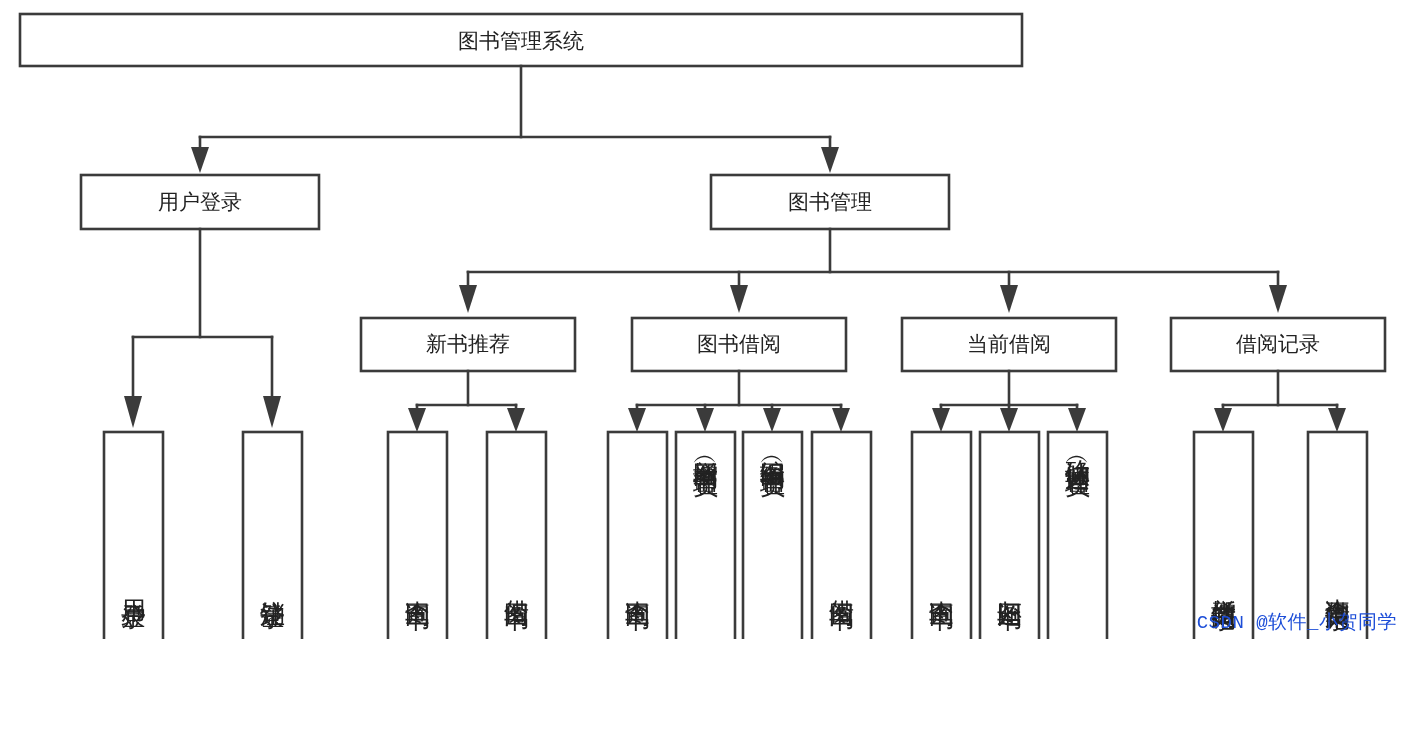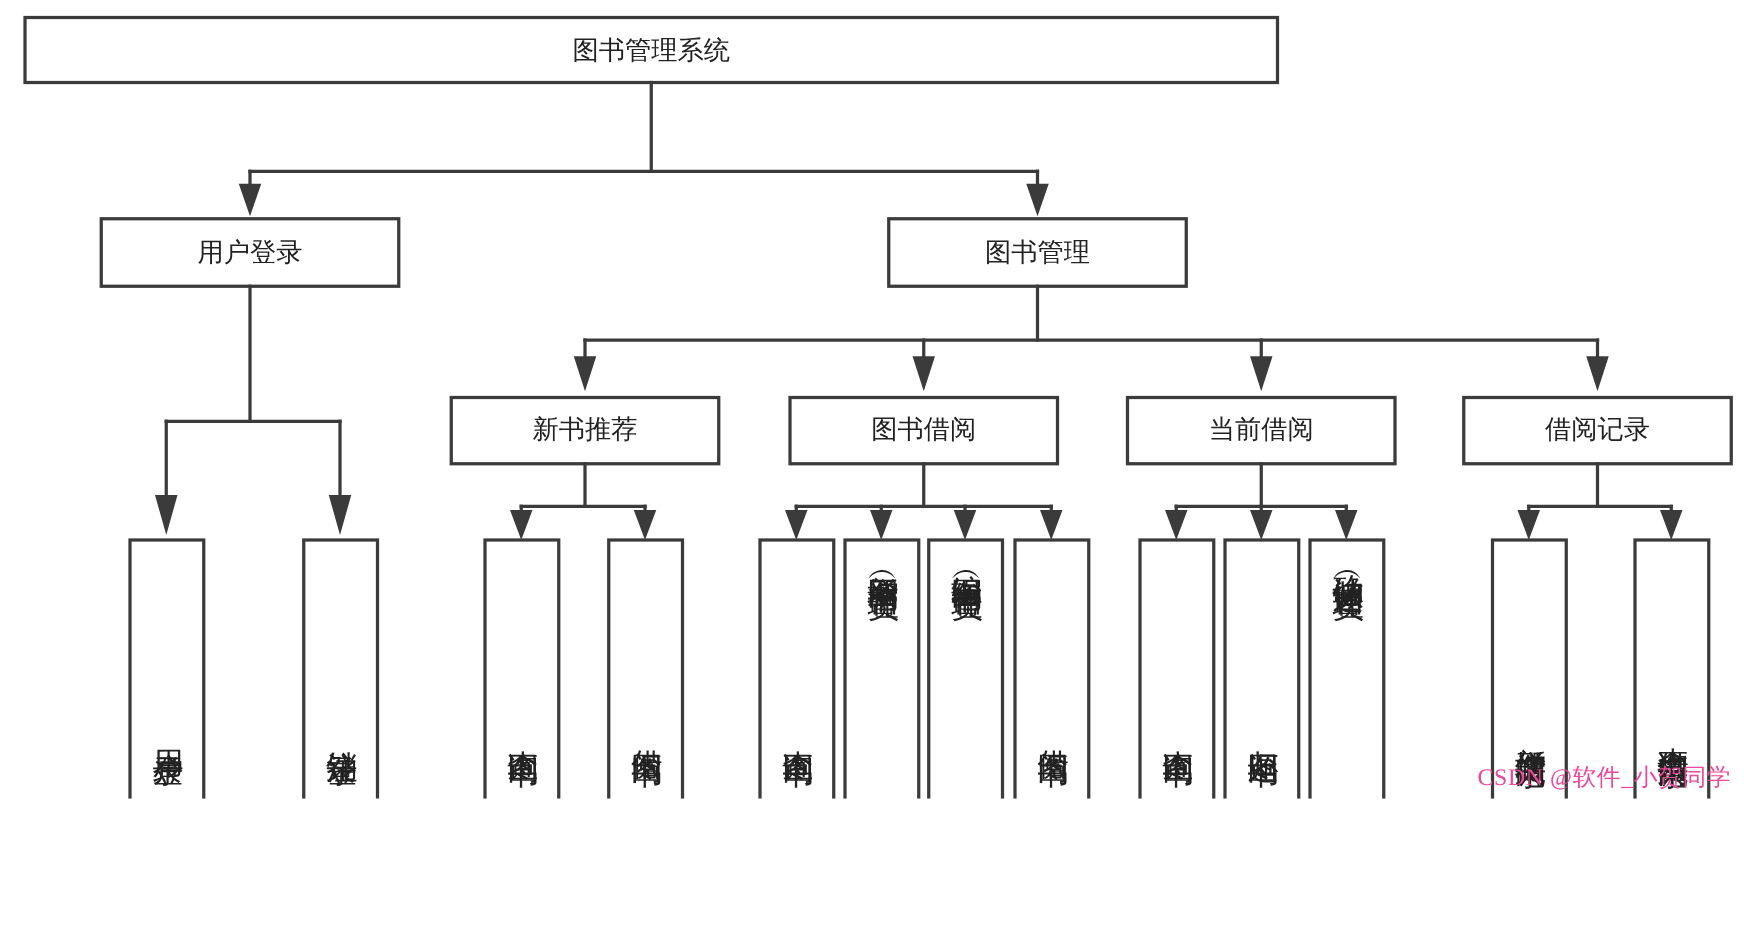--- a/index.html
+++ b/index.html
@@ -60,25 +60,25 @@
     color: #222222;
     letter-spacing: 2px;
     white-space: nowrap;
     pointer-events: none;
   }
   .leaf-label-wrap.center-v {
     justify-content: center;
   }
   .watermark {
     position: absolute;
-    right: 20px;
+    right: 8px;
     bottom: 4px;
-    font-family: Liberation Serif, serif;
+    font-family: Liberation Mono, monospace;
     font-size: 19px;
-    color: #ec4899;
+    color: #1d4ed8;
     white-space: nowrap;
     letter-spacing: 0.5px;
   }
 </style>
 </head>
 <body>
 
 <div id="diagram-root">
 
   <svg class="diagram-canvas" viewBox="0 0 1405 747">

